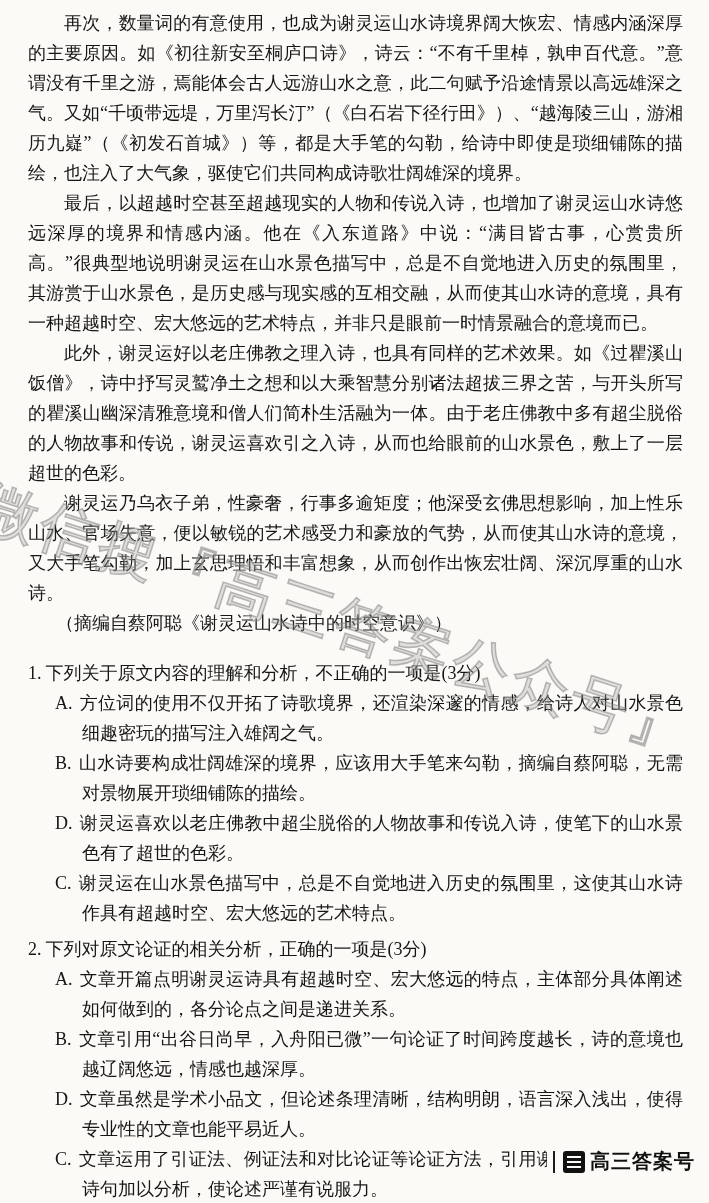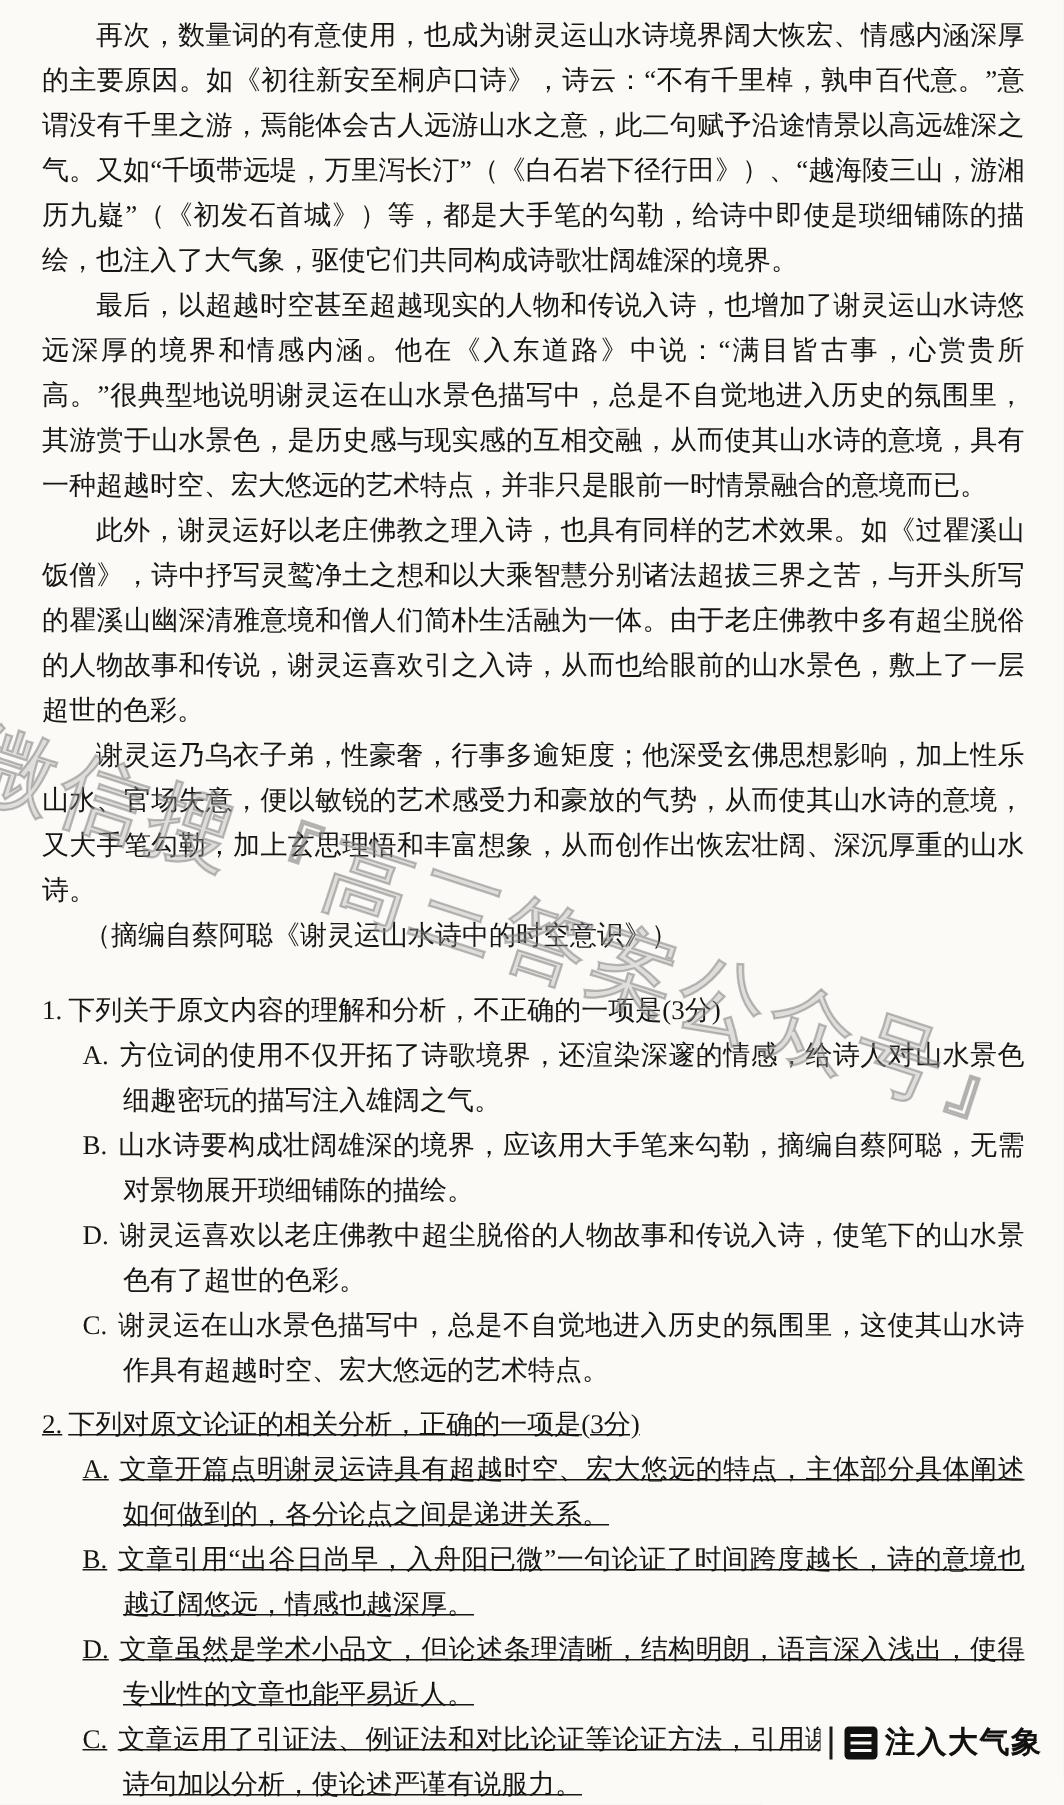--- a/index.html
+++ b/index.html
@@ -26,21 +26,21 @@
   .stem .qnum { margin-right: 4px; }
   .options { list-style: none; }
   .option {
     font-size: 18px;
     line-height: 30px;
     padding-left: 54px;
     text-indent: -27px;
     text-align: justify;
   }
   .opt-label { margin-right: 7px; }
-  .question + .question { margin-top: 6px; text-decoration: underline; }
+  .question + .question { margin-top: 6px; }
   .watermark {
     position: absolute;
     left: -6px;
     top: 468px;
     font-size: 58px;
     letter-spacing: 4px;
     white-space: nowrap;
     transform: rotate(18deg);
     transform-origin: left top;
     color: rgba(160,160,160,0.30);
@@ -134,16 +134,16 @@
 
   </div>
 
   <div class="footer">
     <span class="footer-divider"></span>
     <span class="brand-icon">
         <i></i>
         <i></i>
         <i></i>
       </span>
-    <span class="brand-text">注入大气象</span>
+    <span class="brand-text">高三答案号</span>
   </div>
 
 </div>
 
 </body></html>

